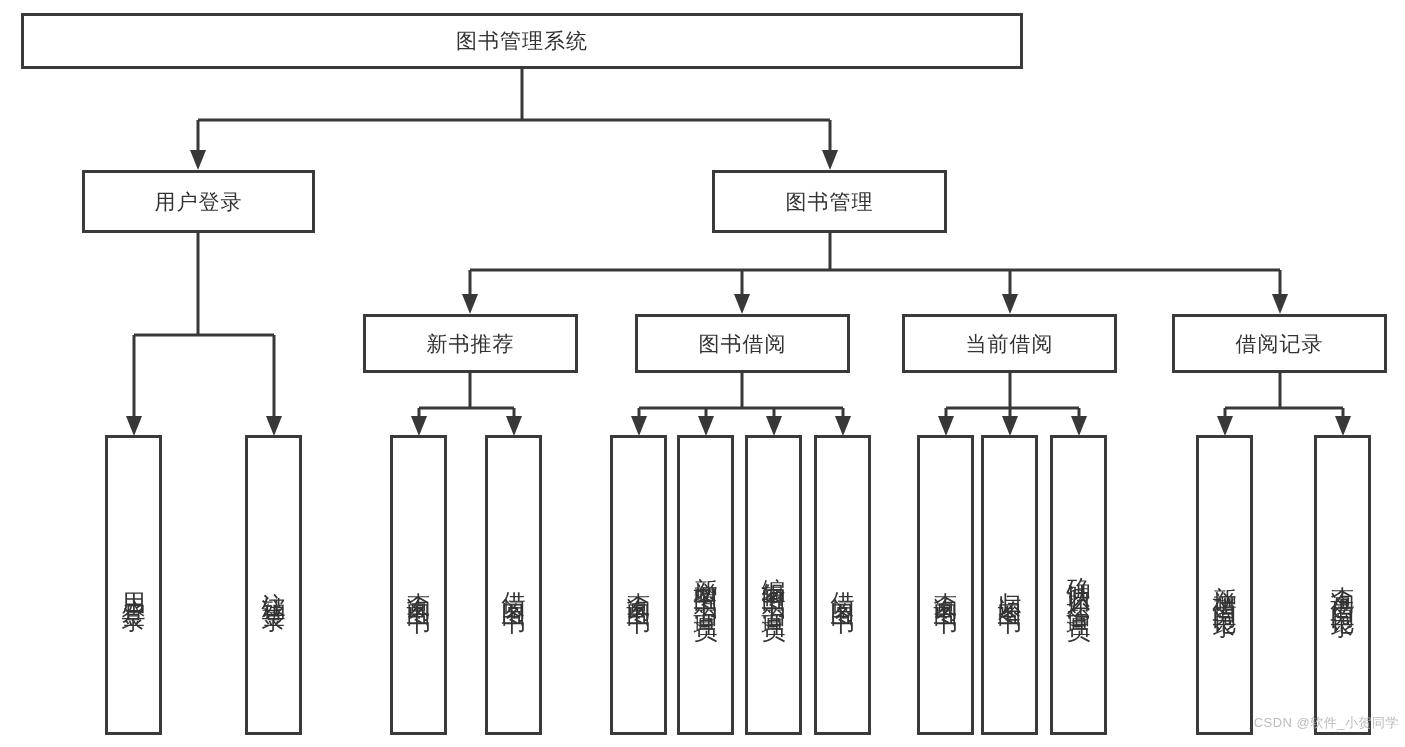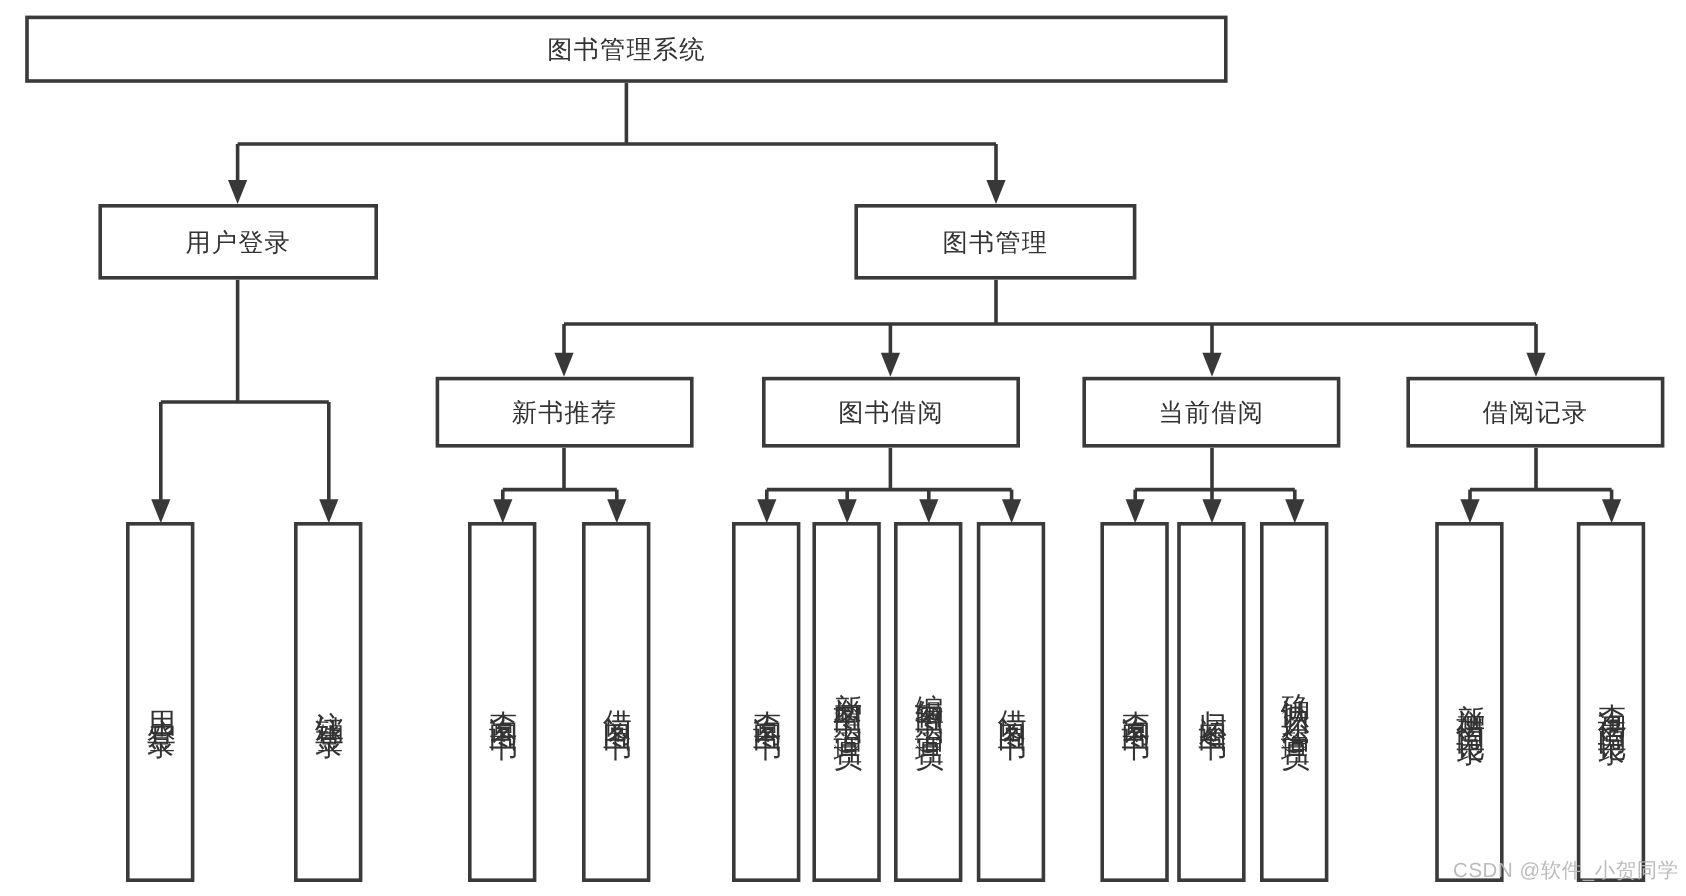--- a/index.html
+++ b/index.html
@@ -36,21 +36,21 @@
   .vnode .lbl {
     writing-mode: vertical-rl;
     font-size: 24px;
     letter-spacing: 6px;
     line-height: 1;
   }
   .watermark {
     position: absolute;
     right: 6px;
     top: 714px;
-    font-size: 17px;
+    font-size: 13px;
     letter-spacing: 0.5px;
     color: #b6b6b6;
     opacity: 0.92;
     white-space: nowrap;
     z-index: 5;
   }
 </style>
 </head>
 <body>
 

